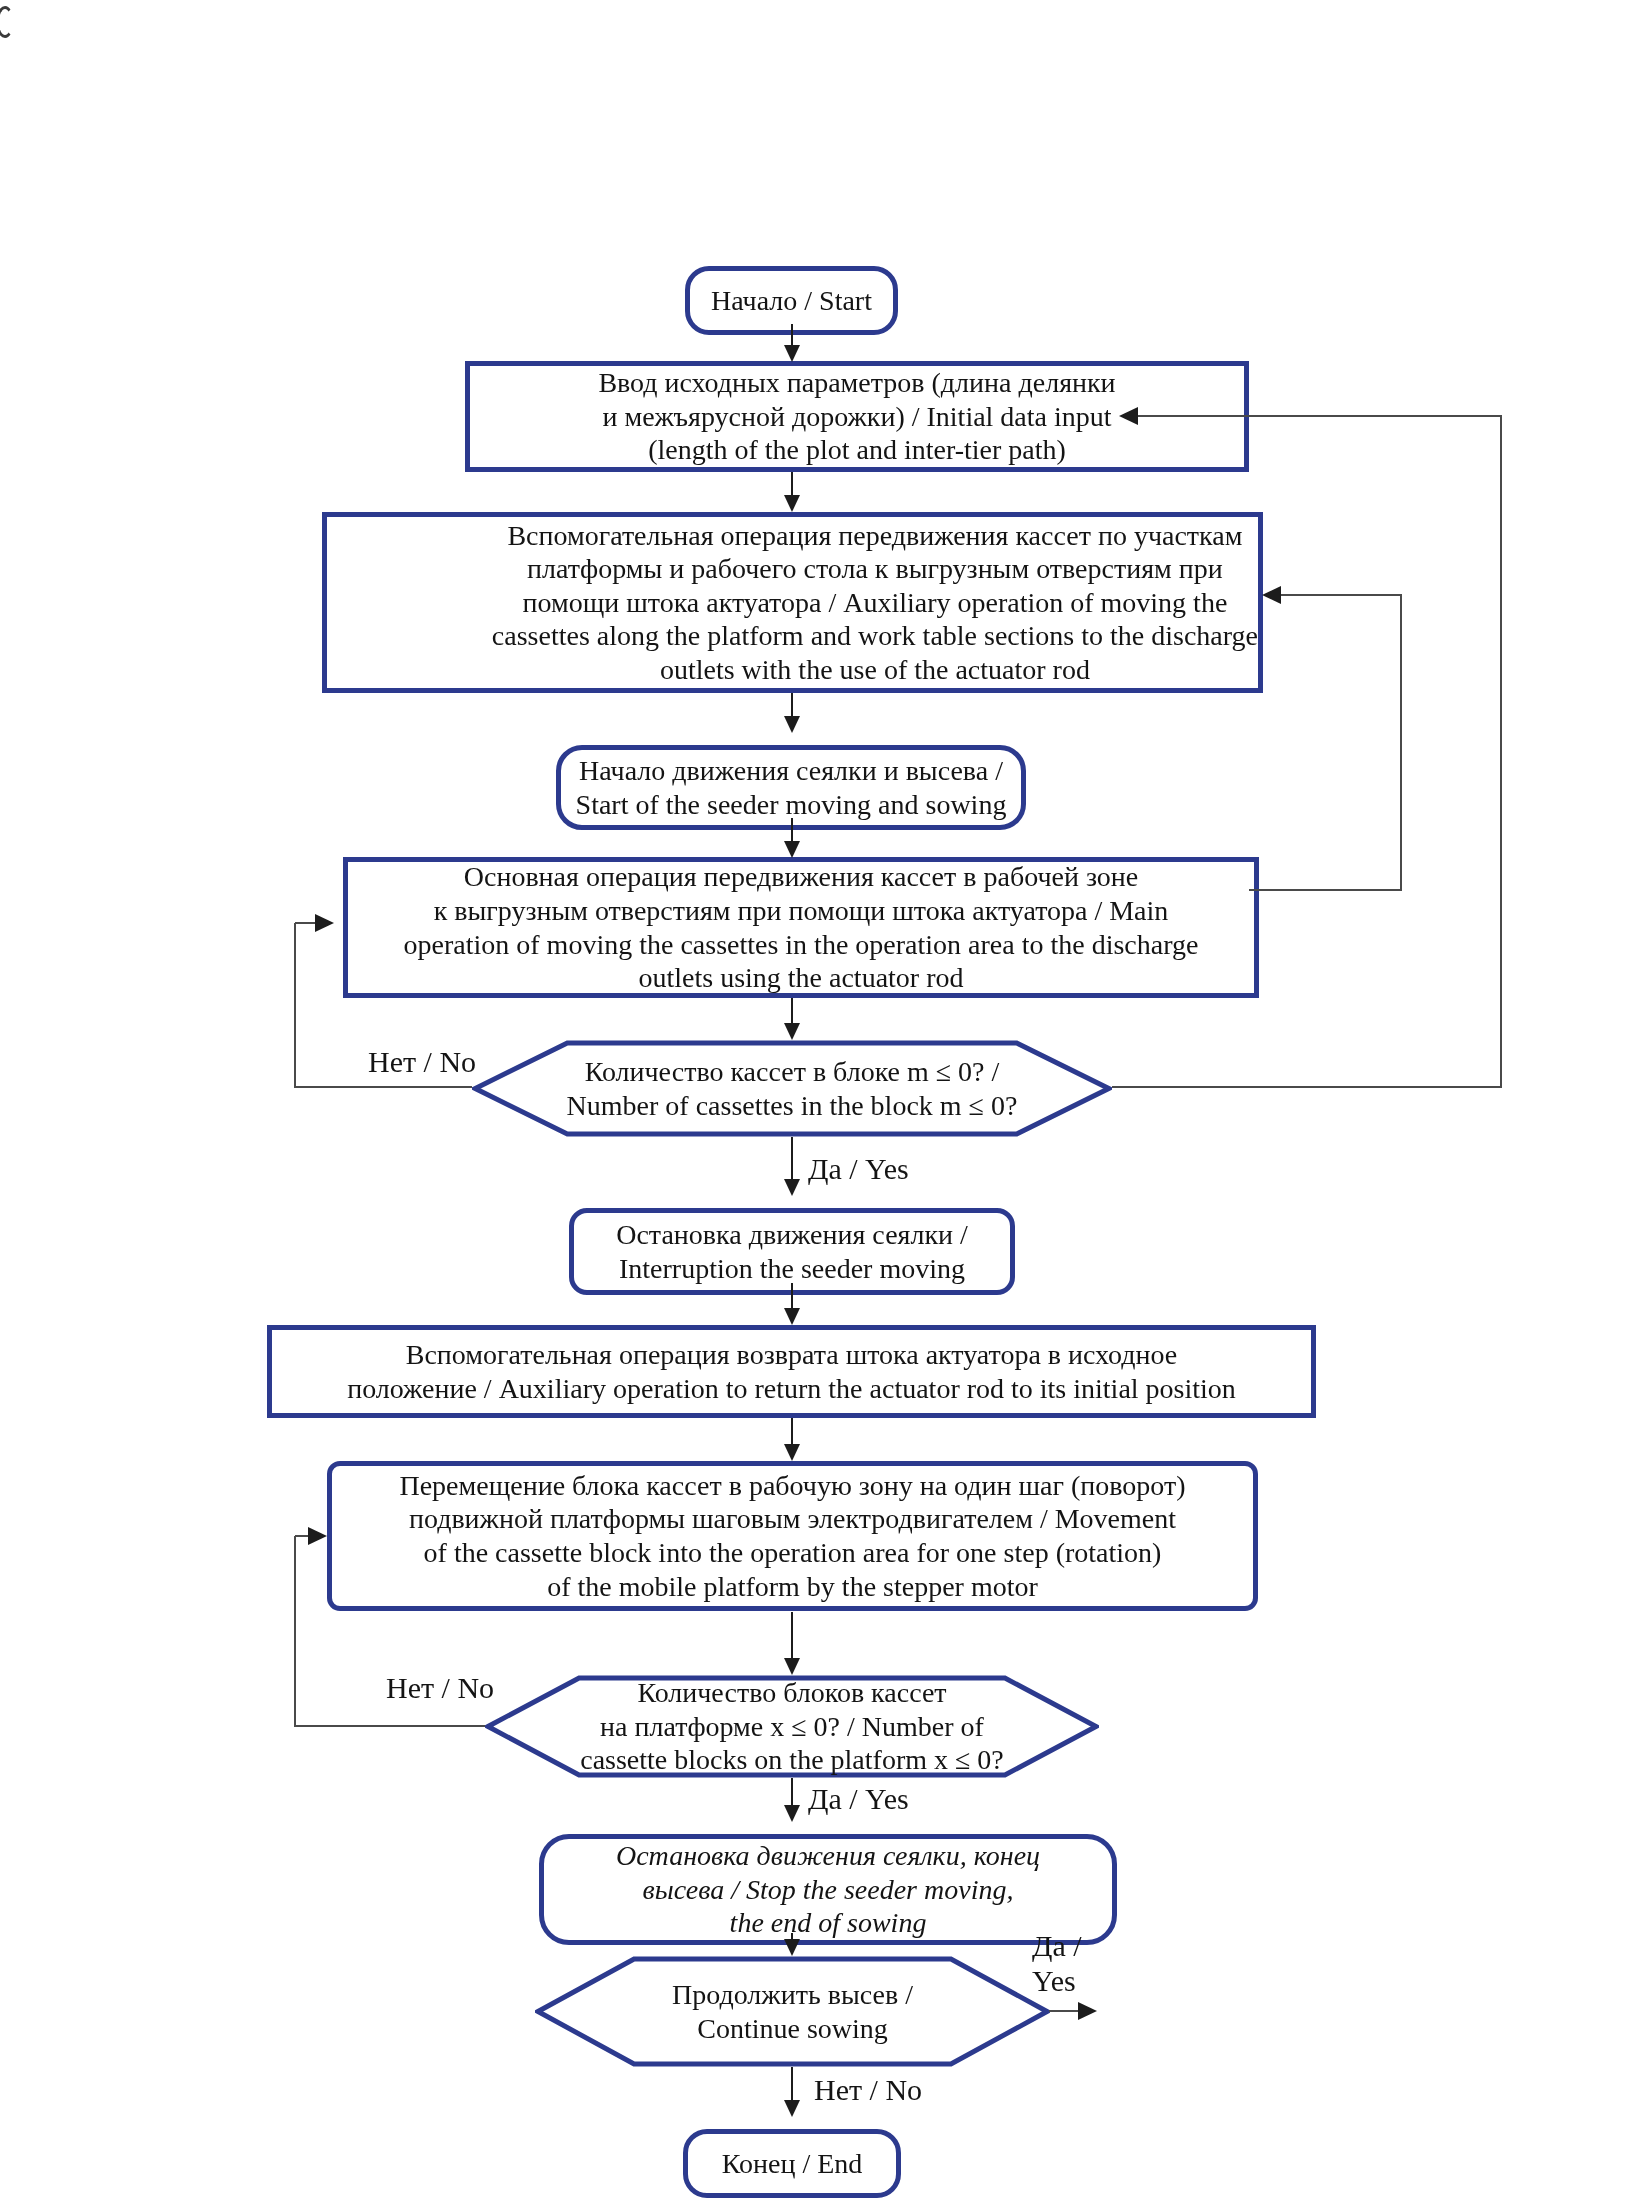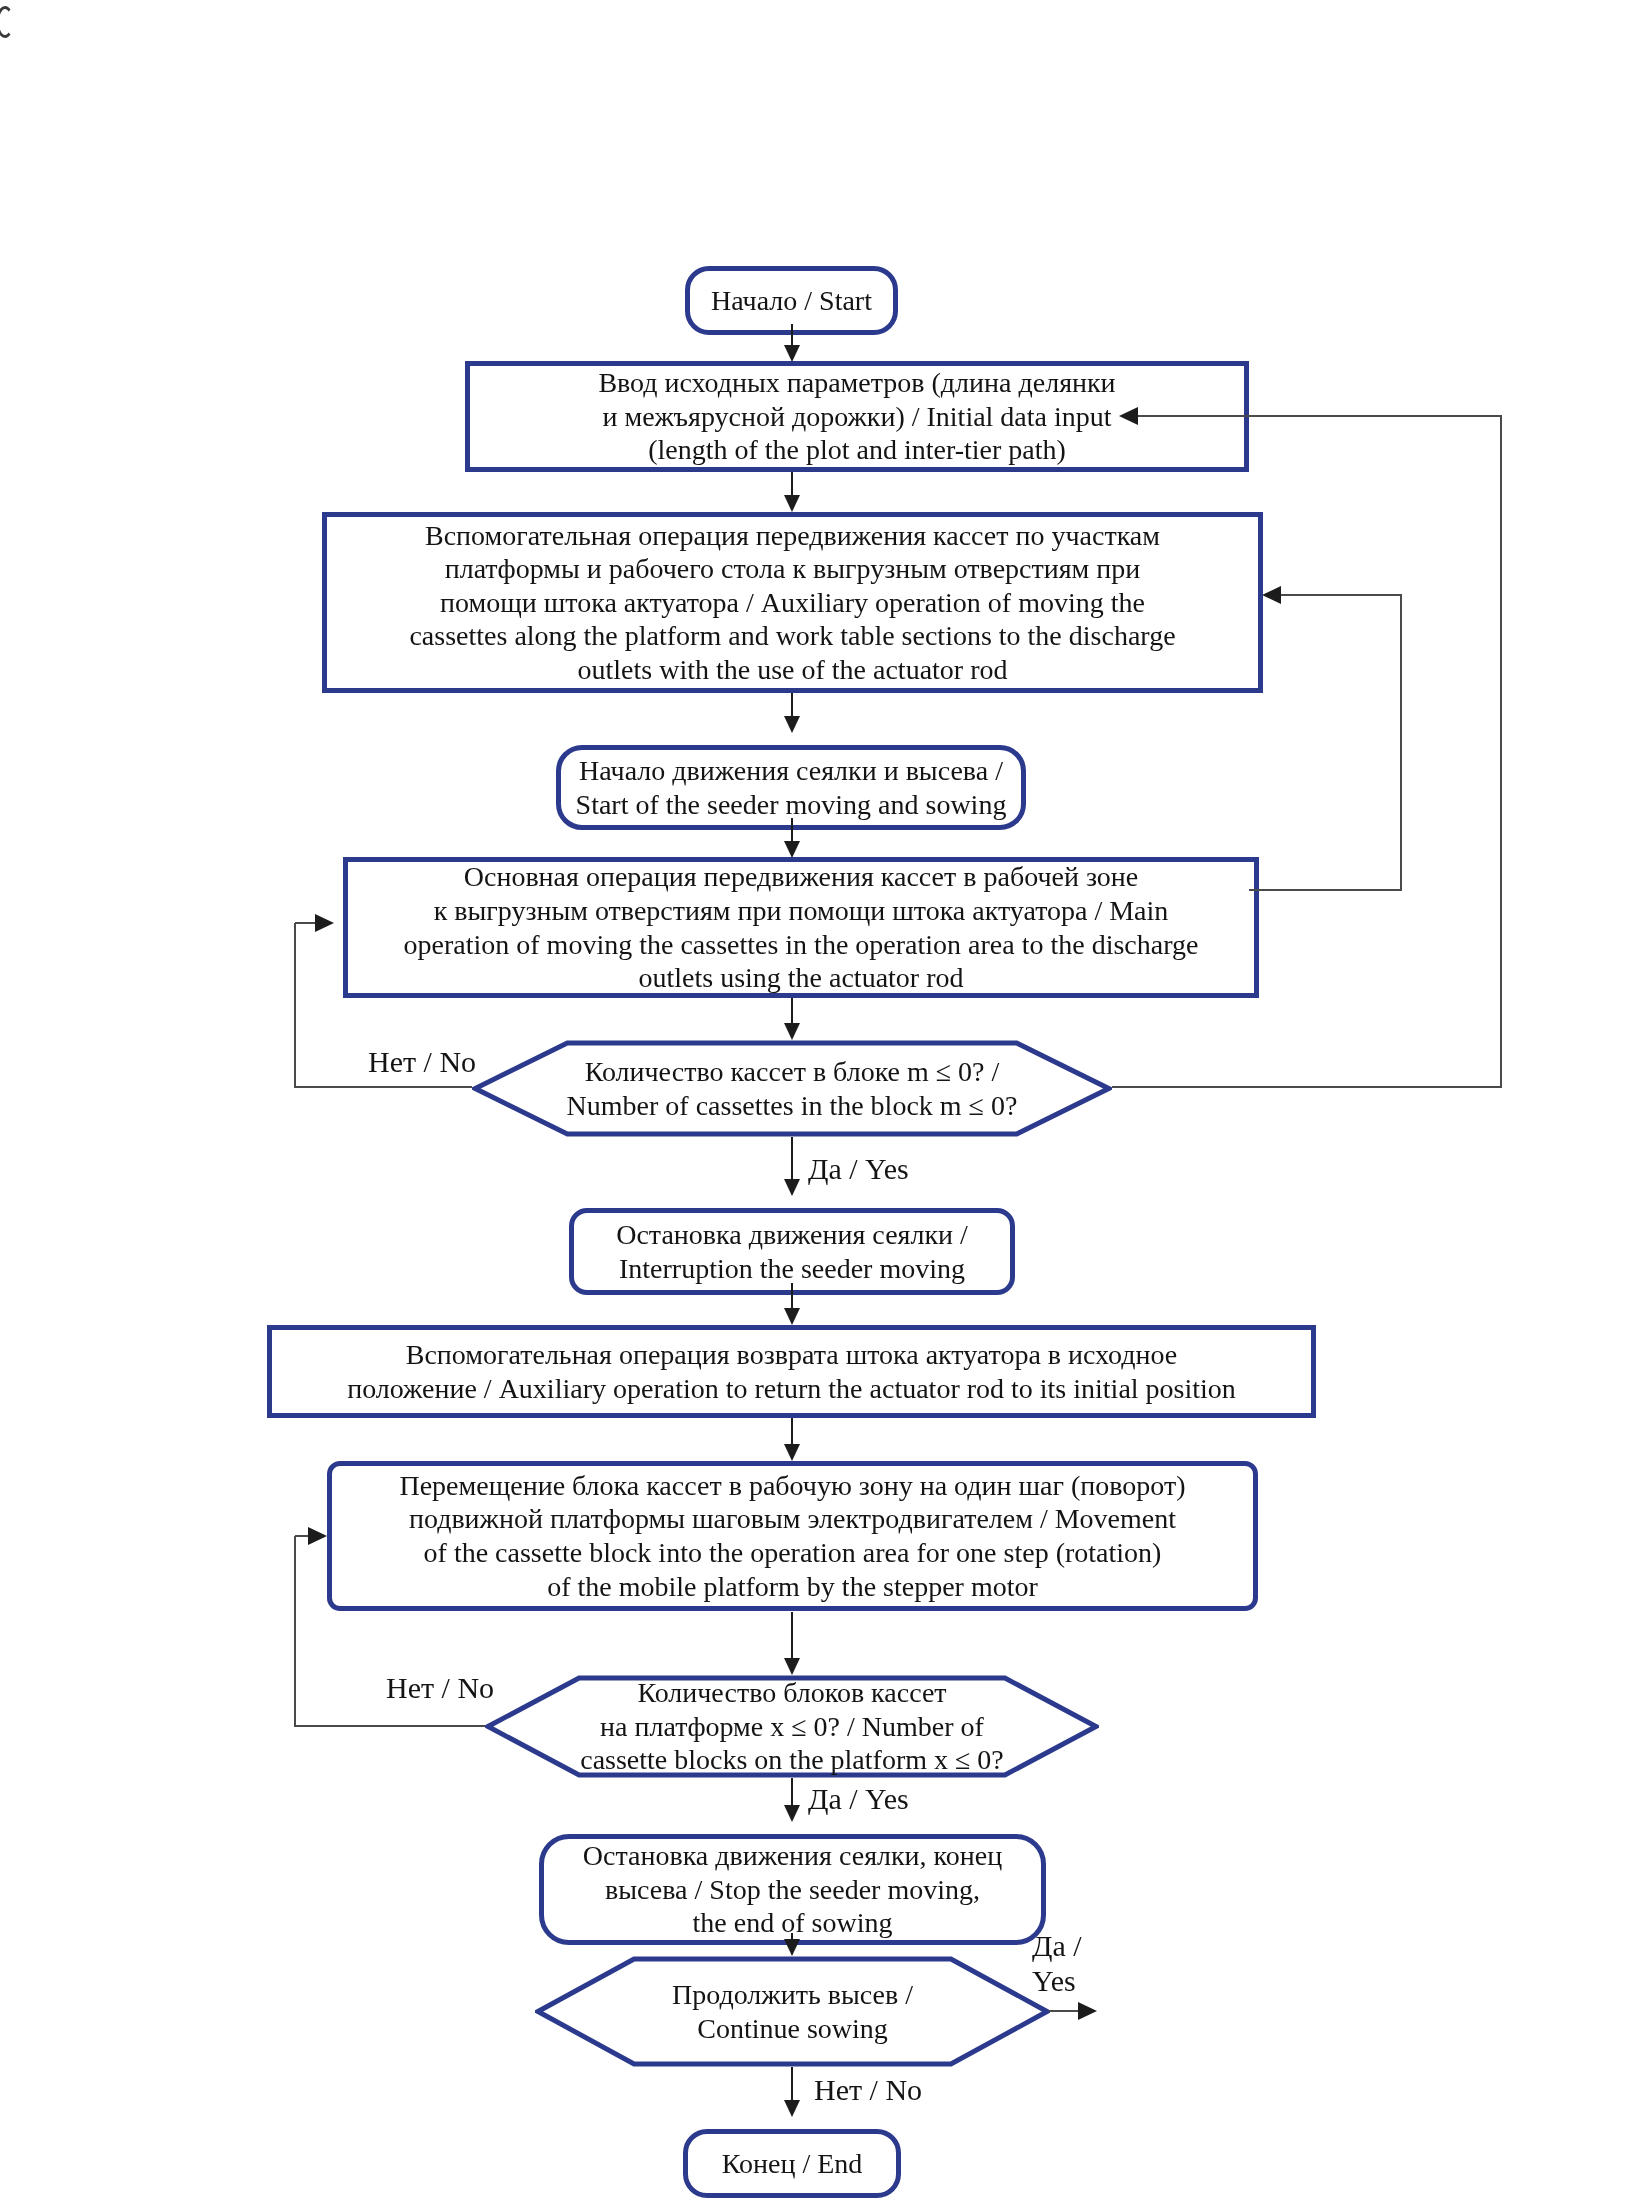--- a/index.html
+++ b/index.html
@@ -51,21 +51,21 @@
   <div class="node term" style="left:685px;top:254px;width:213px;height:69px;border-radius:24px;">
     <div class="node-text">Начало / Start</div>
   </div>
 
   <div class="node rect" style="left:465px;top:361px;width:784px;height:111px;align-items:center;">
     <div class="node-text">Ввод исходных параметров (длина делянки
 и межъярусной дорожки) / Initial data input
 (length of the plot and inter-tier path)</div>
   </div>
 
-  <div class="node rect" style="left:322px;top:512px;width:941px;height:181px;">
+  <div class="node rect" style="left:322px;top:512px;width:941px;height:181px;justify-content:flex-end;">
     <div class="node-text">Вспомогательная операция передвижения кассет по участкам
 платформы и рабочего стола к выгрузным отверстиям при
 помощи штока актуатора / Auxiliary operation of moving the
 cassettes along the platform and work table sections to the discharge
 outlets with the use of the actuator rod</div>
   </div>
 
   <div class="node term" style="left:556px;top:733px;width:470px;height:85px;border-radius:26px;">
     <div class="node-text">Начало движения сеялки и высева /
 Start of the seeder moving and sowing</div>
@@ -105,21 +105,21 @@
 
   <div class="hexwrap" style="left:485px;top:1675px;width:614px;height:103px;">
     <svg width="614" height="103" viewBox="0 0 620 104">
       <polygon points="3,52 95,3 525,3 617,52 525,101 95,101" fill="#ffffff" stroke="#2c3a8e" stroke-width="5"></polygon>
     </svg>
     <div class="node-text">Количество блоков кассет
 на платформе x ≤ 0? / Number of
 cassette blocks on the platform x ≤ 0?</div>
   </div>
 
-  <div class="node term" style="left:539px;top:1822px;width:507px;height:111px;border-radius:30px;">
+  <div class="node term" style="left:539px;top:1822px;width:578px;height:111px;border-radius:30px;font-style:italic;">
     <div class="node-text">Остановка движения сеялки, конец
 высева / Stop the seeder moving,
 the end of sowing</div>
   </div>
 
   <div class="hexwrap" style="left:535px;top:1956px;width:515px;height:111px;">
     <svg width="515" height="111" viewBox="0 0 520 112">
       <polygon points="3,56 100,3 420,3 517,56 420,109 100,109" fill="#ffffff" stroke="#2c3a8e" stroke-width="5"></polygon>
     </svg>
     <div class="node-text">Продолжить высев /

